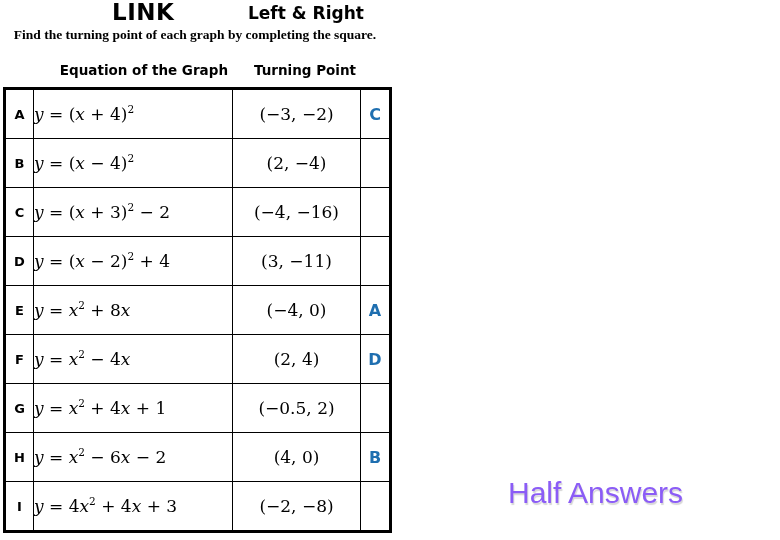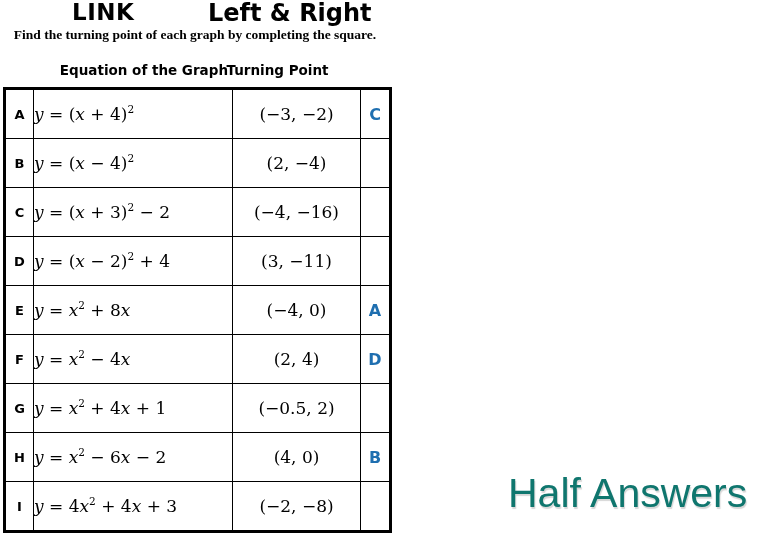--- a/index.html
+++ b/index.html
@@ -16,40 +16,41 @@
     color: #000000;
   }
 
   
   #header {
     position: absolute;
     left: 0;
     top: 0;
     width: 390px;
     height: 86px;
+    padding-left: 40px;
   }
   #title-row {
     position: relative;
     height: 24px;
   }
   #link-title {
     position: absolute;
     left: 72px;
     top: 0px;
     font-size: 23px;
     font-weight: bold;
     letter-spacing: 0.5px;
     font-family: "DejaVu Sans", sans-serif;
     line-height: 24px;
   }
   #topic-title {
     position: absolute;
     left: 208px;
     top: 1px;
-    font-size: 24px;
+    font-size: 17px;
     font-weight: bold;
     font-family: "DejaVu Sans", sans-serif;
     line-height: 24px;
   }
   #subtitle {
     position: absolute;
     left: 0;
     top: 26px;
     width: 390px;
     text-align: center;
@@ -71,23 +72,23 @@
     font-weight: bold;
     font-family: "DejaVu Sans", sans-serif;
     white-space: nowrap;
   }
   #col-header-equation {
     left: 30px;
     width: 198px;
     text-align: right;
   }
   #col-header-turning {
-    left: 214px;
+    left: 229px;
     width: 127px;
-    text-align: center;
+    text-align: right;
   }
 
   
   #answer-table {
     position: absolute;
     left: 3px;
     top: 87px;
     width: 380px;
     border-collapse: collapse;
     table-layout: fixed;
@@ -142,23 +143,23 @@
     font-size: 0.62em;
     vertical-align: super;
     line-height: 0;
   }
 
   
   #half-answers {
     position: absolute;
     left: 508px;
     top: 470px;
-    font-size: 41px;
+    font-size: 30px;
     font-family: "Liberation Sans", sans-serif;
-    color: #0f766e;
+    color: #8b5cf6;
     text-shadow: 1px 2px 1px #d6d6d6;
     white-space: nowrap;
     line-height: 46px;
   }
 </style>
 </head>
 <body>
 
 <div id="header">
   <div id="title-row">

